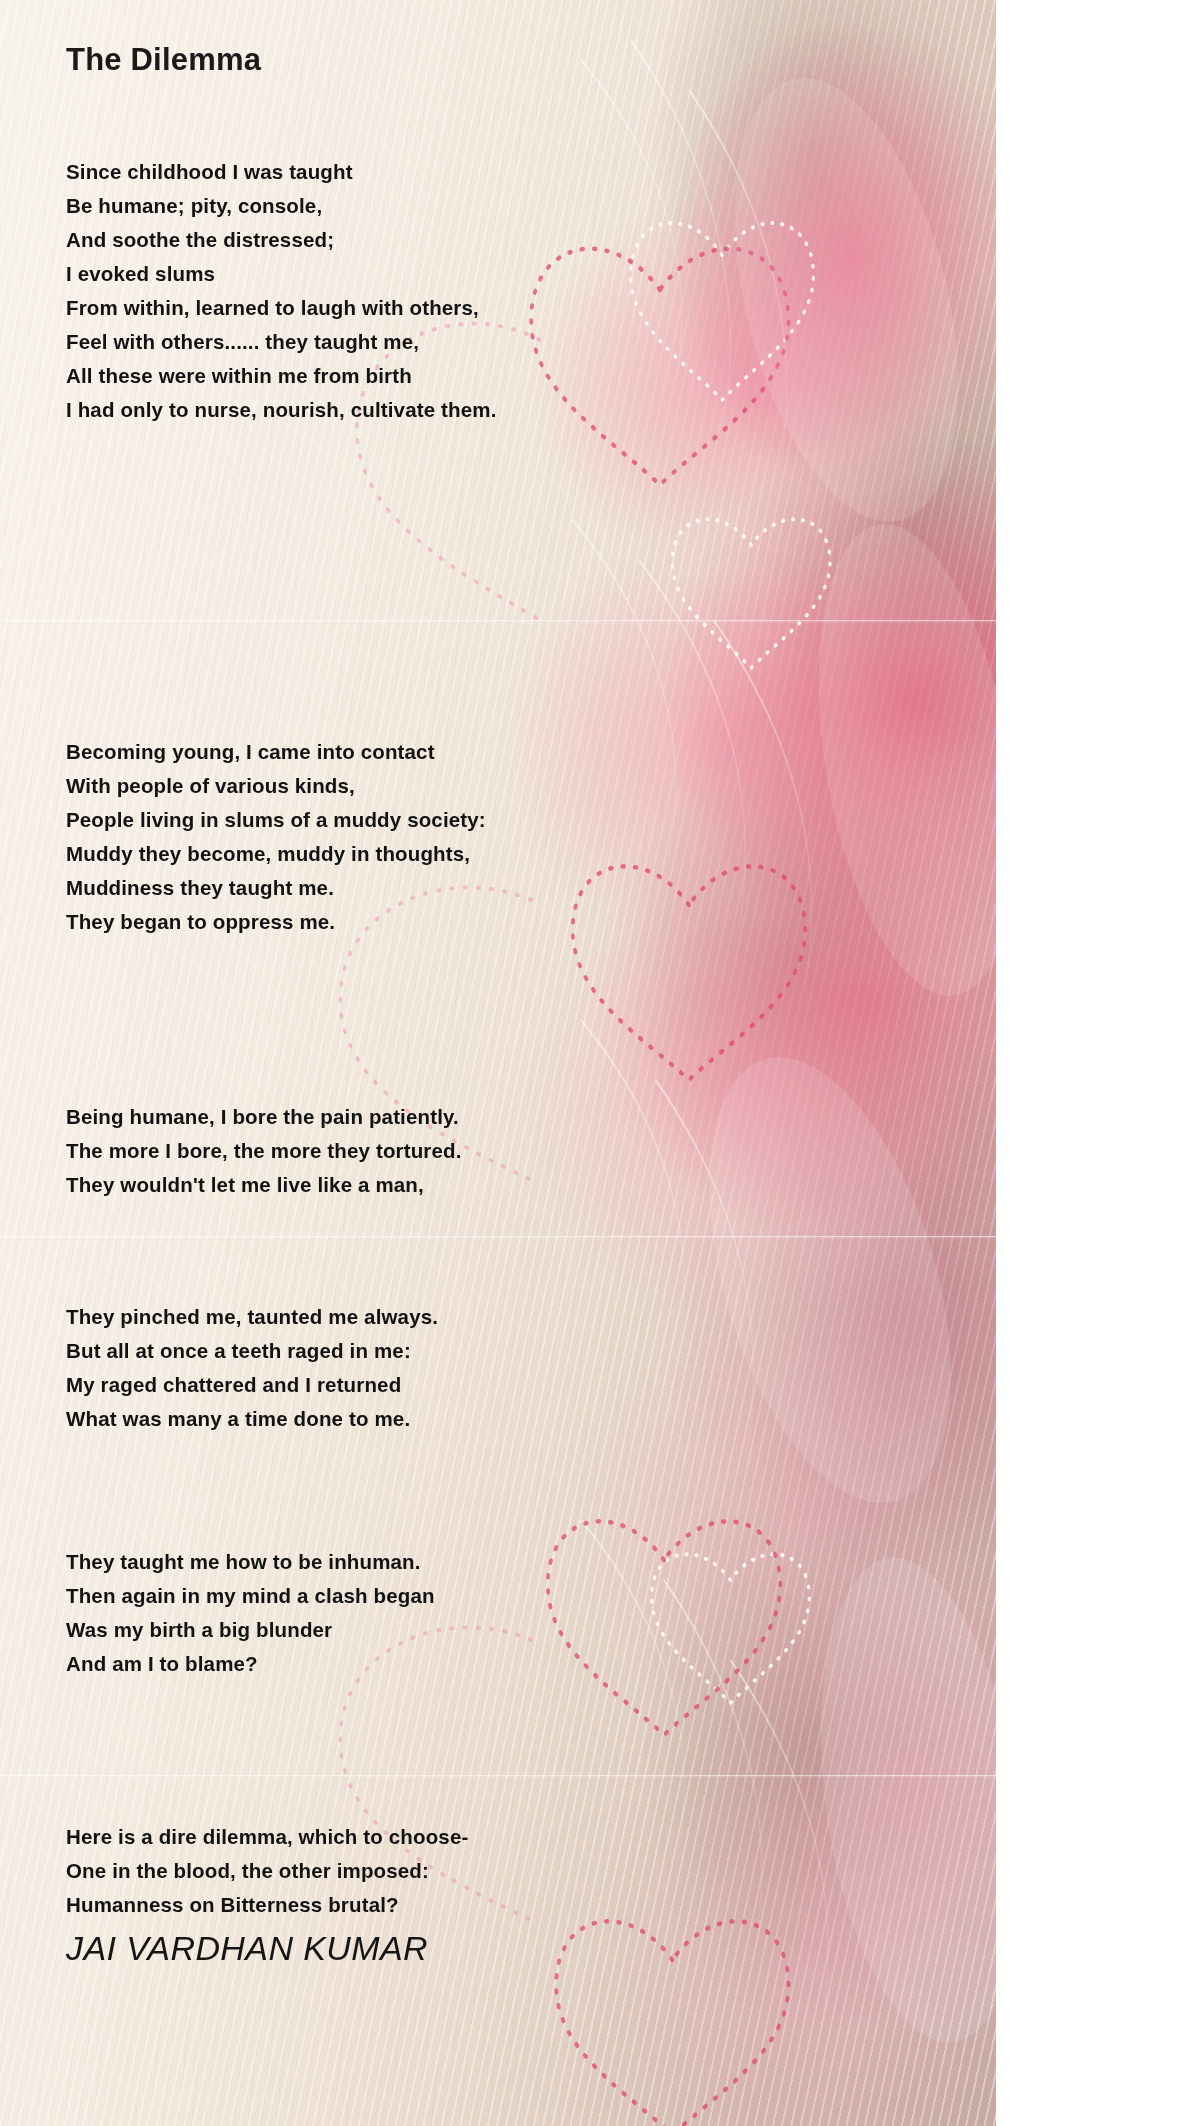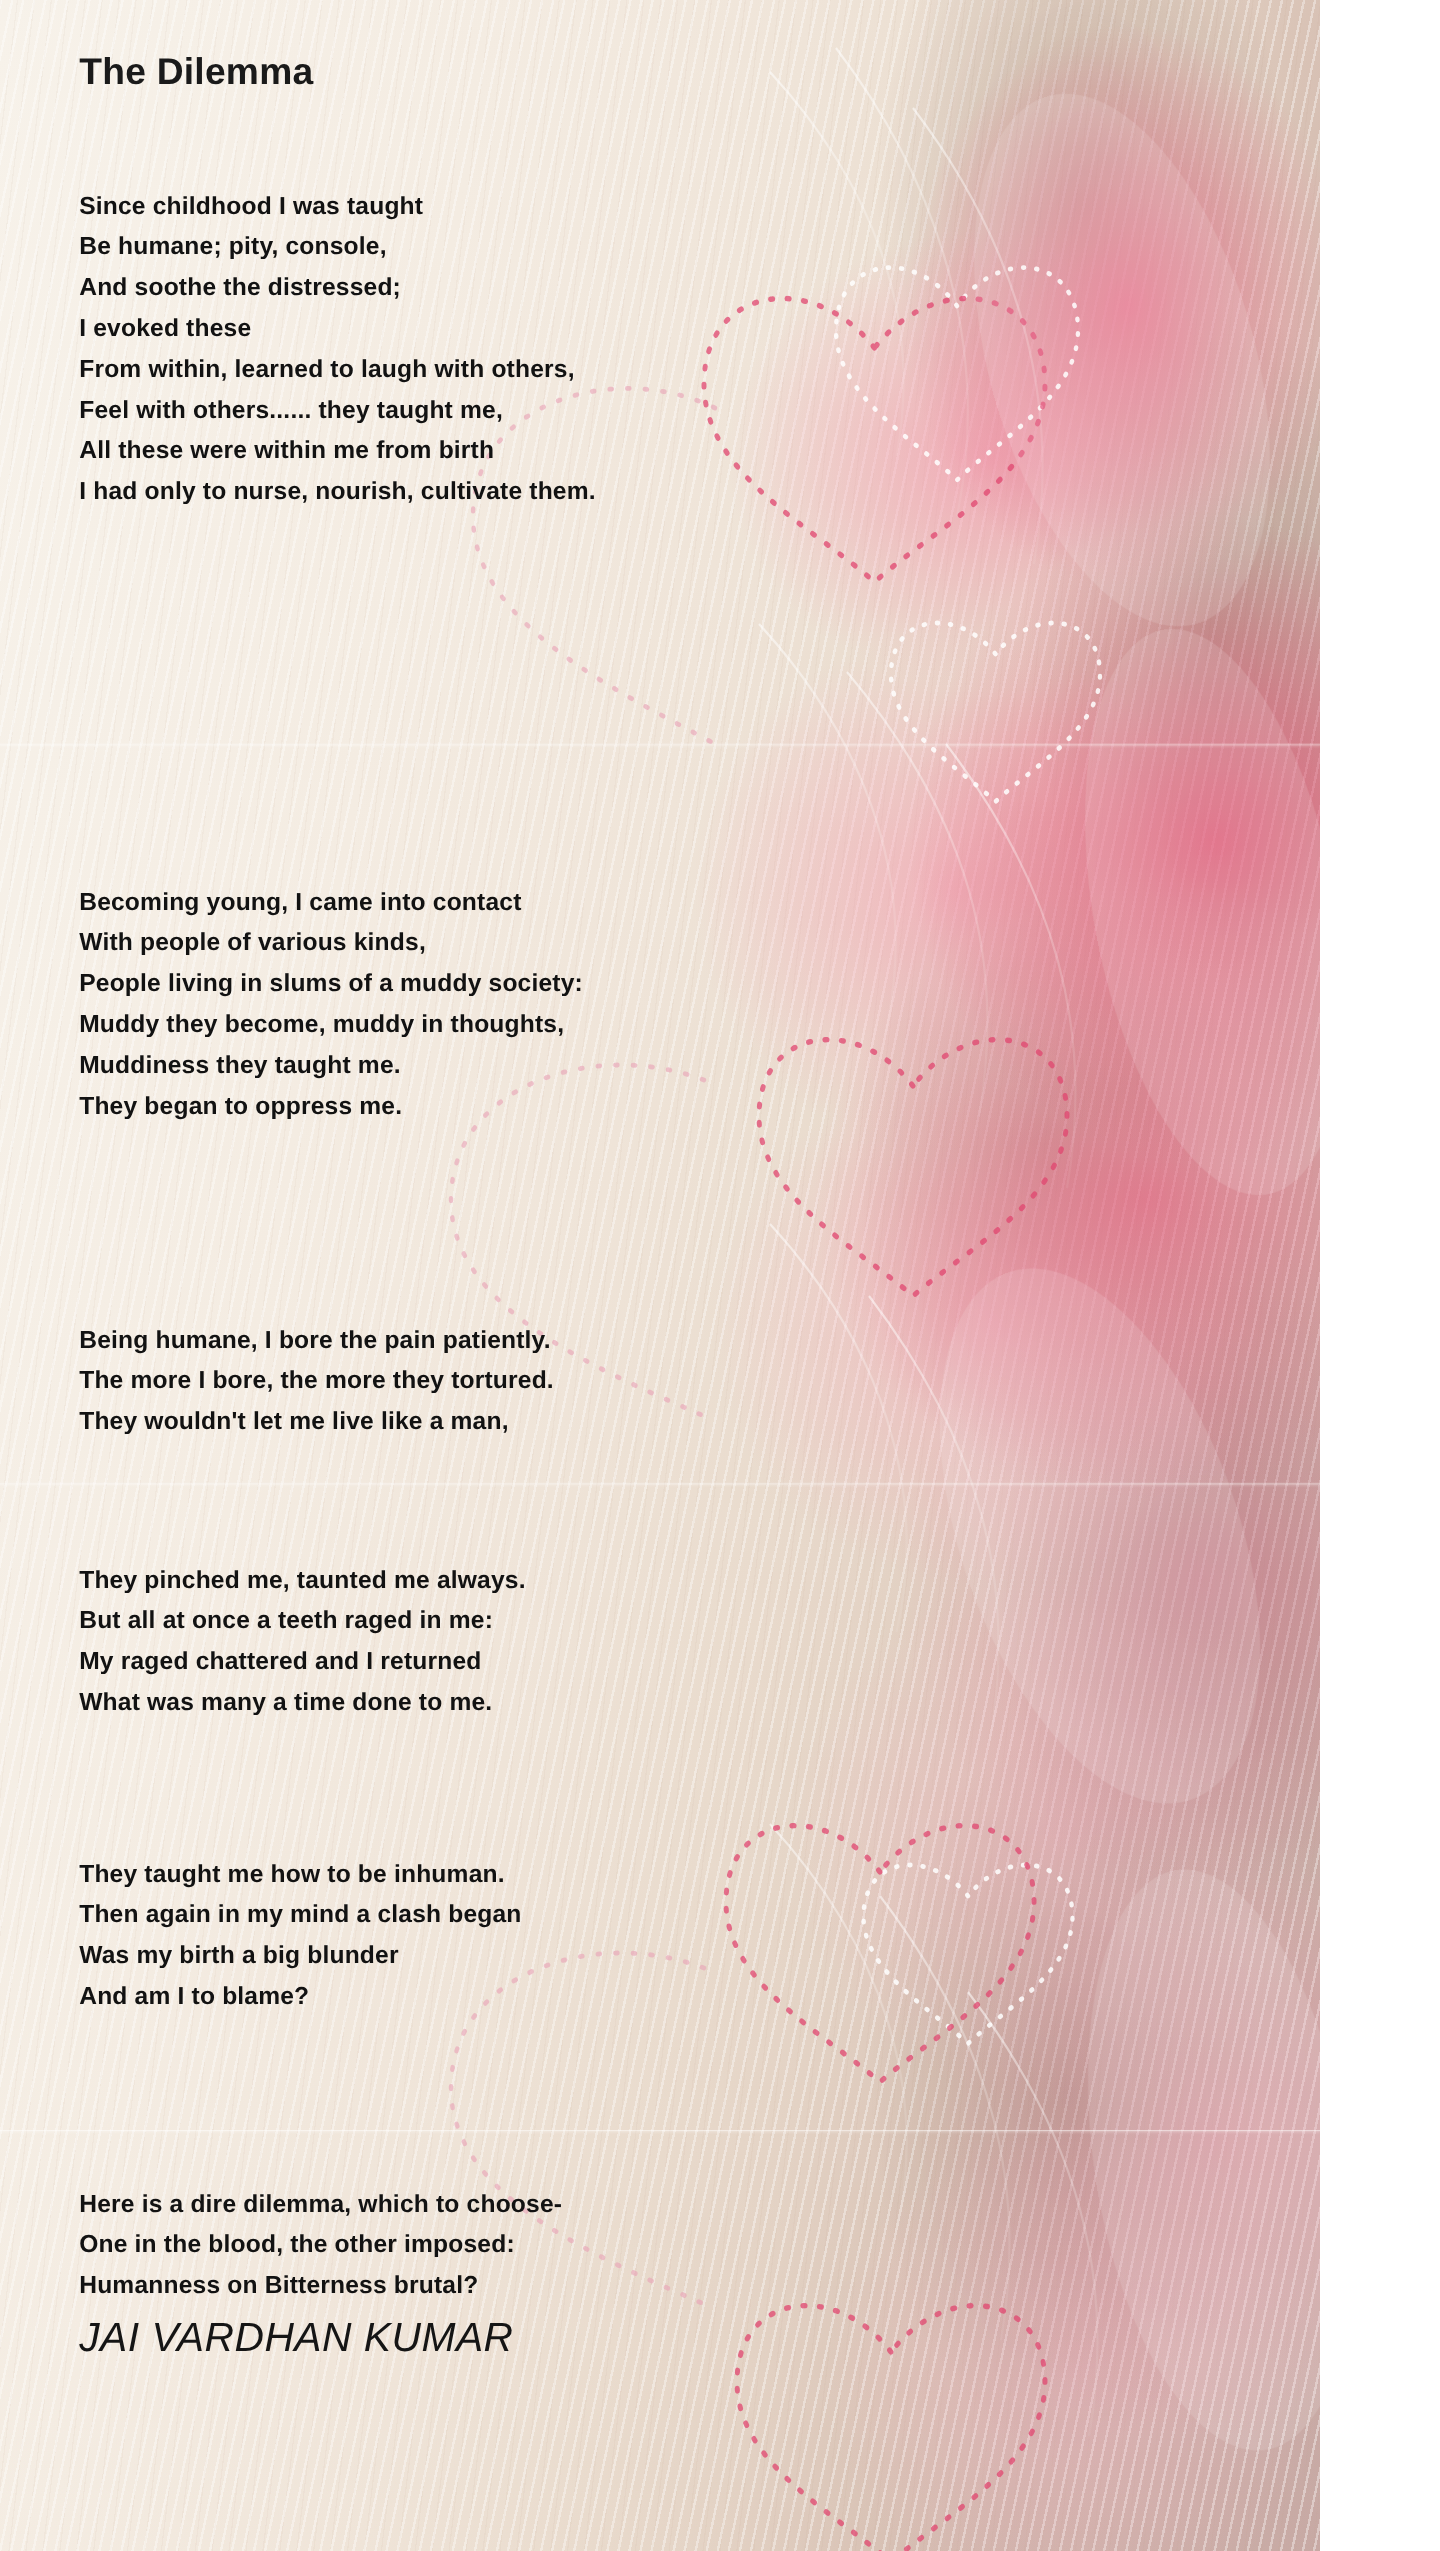--- a/index.html
+++ b/index.html
@@ -5,21 +5,21 @@
   html, body {
     margin: 0;
     padding: 0;
     background: #ffffff;
   }
   body {
     font-family: "Liberation Sans", sans-serif;
   }
   .poem-page {
     position: relative;
-    width: 1100px;
+    width: 996px;
     height: 2126px;
     overflow: hidden;
     background: #fde047;
   }
   
   .bg-base {
     position: absolute;
     inset: 0;
     background:
       linear-gradient(100deg, #f7f2ea 0%, #f4ece2 28%, #efe4d8 46%, #e9dbcd 58%, #e3d2c4 66%, #d9c3b6 74%, #cfb4ab 82%, #c7a9a4 100%);
@@ -182,21 +182,21 @@
   <div class="band-seam" style="top:1775px"></div>
 
   <div class="content">
 
     <div class="poem-title">The Dilemma</div>
 
     <div class="stanza" style="top:155px">
       <span class="line">Since childhood I was taught</span>
       <span class="line">Be humane; pity, console,</span>
       <span class="line">And soothe the distressed;</span>
-      <span class="line">I evoked these</span>
+      <span class="line">I evoked slums</span>
       <span class="line">From within, learned to laugh with others,</span>
       <span class="line">Feel with others...... they taught me,</span>
       <span class="line">All these were within me from birth</span>
       <span class="line">I had only to nurse, nourish, cultivate them.</span>
     </div>
 
     <div class="stanza" style="top:735px">
       <span class="line">Becoming young, I came into contact</span>
       <span class="line">With people of various kinds,</span>
       <span class="line">People living in slums of a muddy society:</span>

